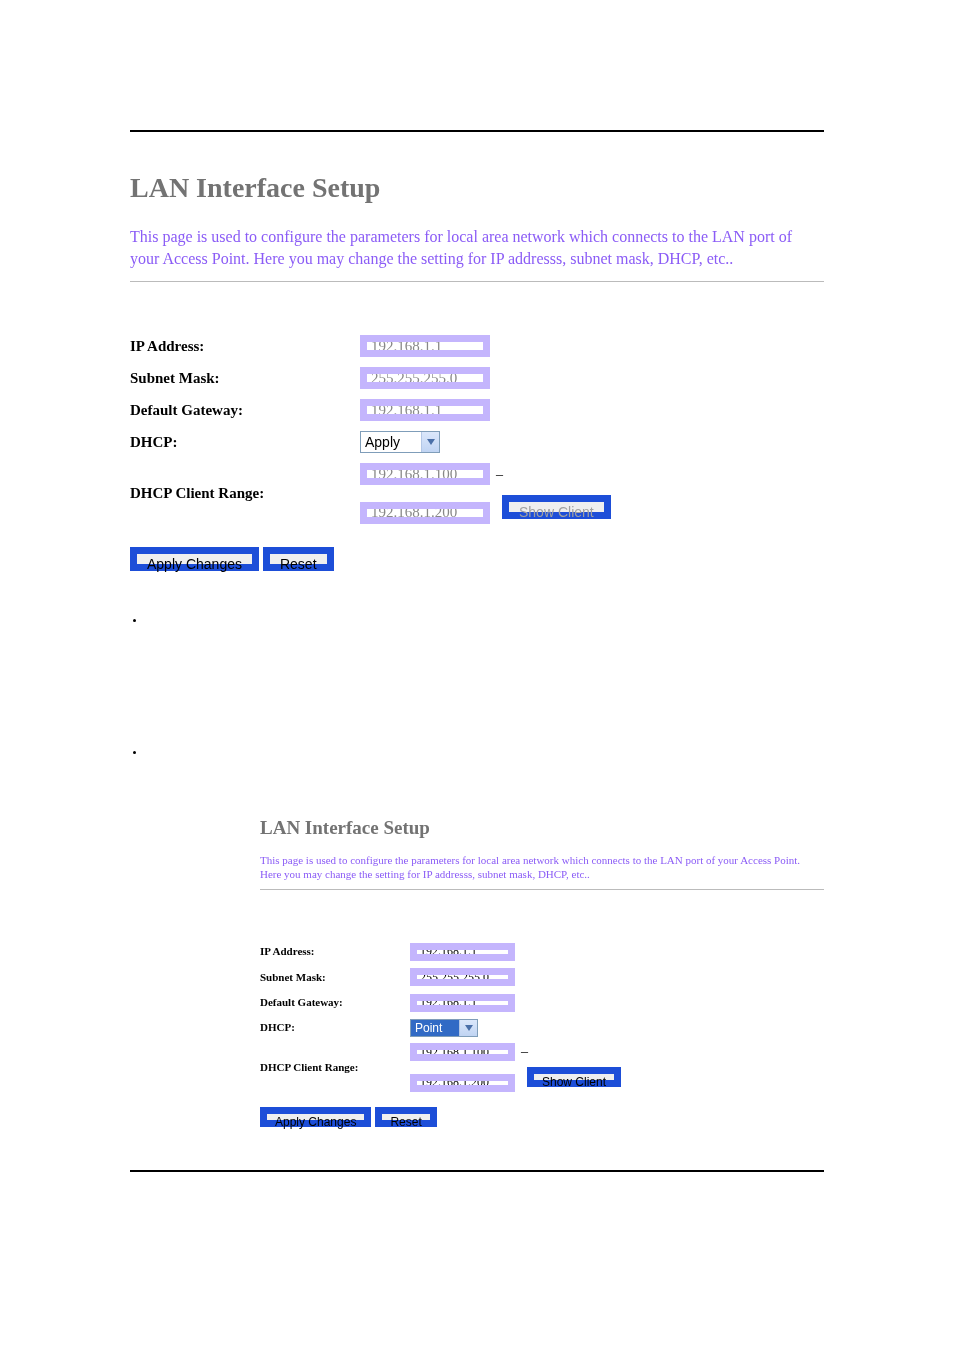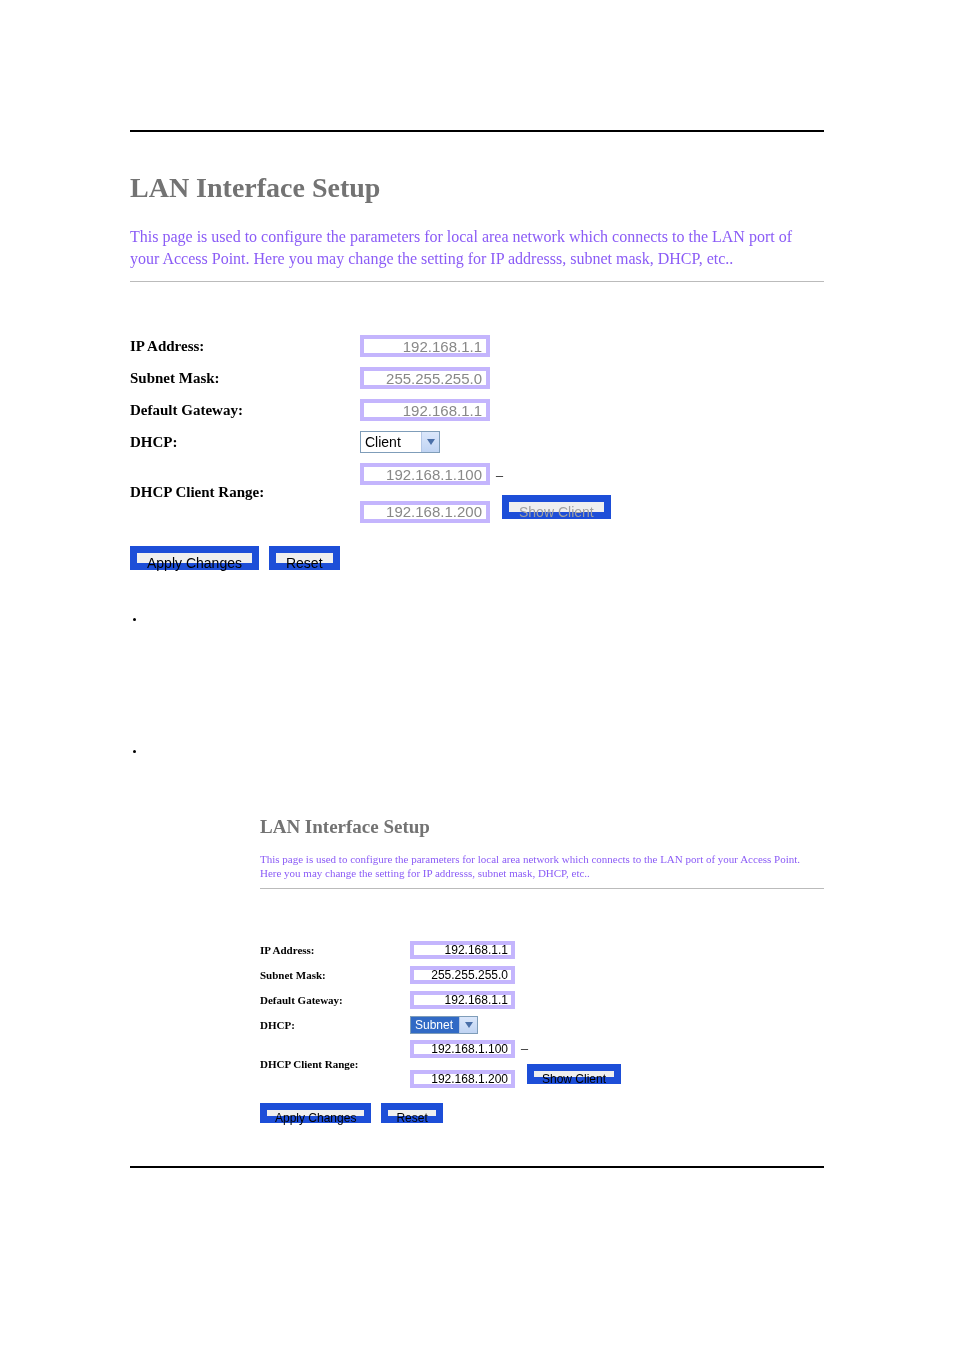--- a/index.html
+++ b/index.html
@@ -45,29 +45,28 @@
       padding: 5px 0;
       vertical-align: middle;
     }
     .label-cell {
       font-weight: bold;
       font-size: 15px;
       width: 230px;
       padding-right: 12px;
     }
     .txt {
-      font-family: Liberation Sans, sans-serif;
+      font-family: Liberation Serif, serif;
       font-size: 15px;
-      border: 4px solid #c4b5fd;
+      border: 7px solid #c4b5fd;
       padding: 2px 4px;
       height: 22px;
       width: 130px;
       color: #888;
       background: #fff;
-      text-align: right;
     }
     .txt.active { color: #000; }
     .select-wrap {
       display: inline-flex;
       align-items: stretch;
       border: 1px solid #7f9db9;
       height: 22px;
       font-family: Arial, sans-serif;
       font-size: 14px;
     }
@@ -90,21 +89,21 @@
     .btn {
       font-family: Liberation Sans, sans-serif;
       font-size: 14px;
       background: #efefef;
       border: 7px solid #1d4ed8;
       padding: 2px 10px;
       height: 24px;
     }
     .btn.disabled { color: #a0a0a0; }
     .btn-row { margin-top: 18px; }
-    .btn-row .btn { margin-right: 6px; }
+    .btn-row .btn { }
 
     .bullet-list {
       list-style: disc;
       padding-left: 16px;
       font-size: 11px;
       margin: 30px 0 60px 0;
     }
     .bullet-list li { margin-bottom: 120px; }
 
     
@@ -153,21 +152,21 @@
       <tr class="form-row">
         <td class="label-cell">Default Gateway:</td>
         <td>
           <input class="txt" value="192.168.1.1" style="">
         </td>
       </tr>
       <tr class="form-row">
         <td class="label-cell">DHCP:</td>
         <td>
           <span class="select-wrap">
-            <span class="select-val">Client</span>
+            <span class="select-val">Apply</span>
             <span class="select-btn">
               <svg viewBox="0 0 8 6">
                     <path d="M0 0 L8 0 L4 6 Z" fill="#4a6fa8"></path>
                   </svg>
             </span>
           </span>
         </td>
       </tr>
       <tr class="form-row">
         <td class="label-cell" rowspan="2">DHCP Client Range:</td>
@@ -219,21 +218,21 @@
       <tr class="form-row">
         <td class="label-cell">Default Gateway:</td>
         <td>
           <input class="txt active" value="192.168.1.1" style="">
         </td>
       </tr>
       <tr class="form-row">
         <td class="label-cell">DHCP:</td>
         <td>
           <span class="select-wrap hl">
-            <span class="select-val">Subnet</span>
+            <span class="select-val">Point</span>
             <span class="select-btn">
               <svg viewBox="0 0 8 6">
                     <path d="M0 0 L8 0 L4 6 Z" fill="#4a6fa8"></path>
                   </svg>
             </span>
           </span>
         </td>
       </tr>
       <tr class="form-row">
         <td class="label-cell" rowspan="2">DHCP Client Range:</td>

